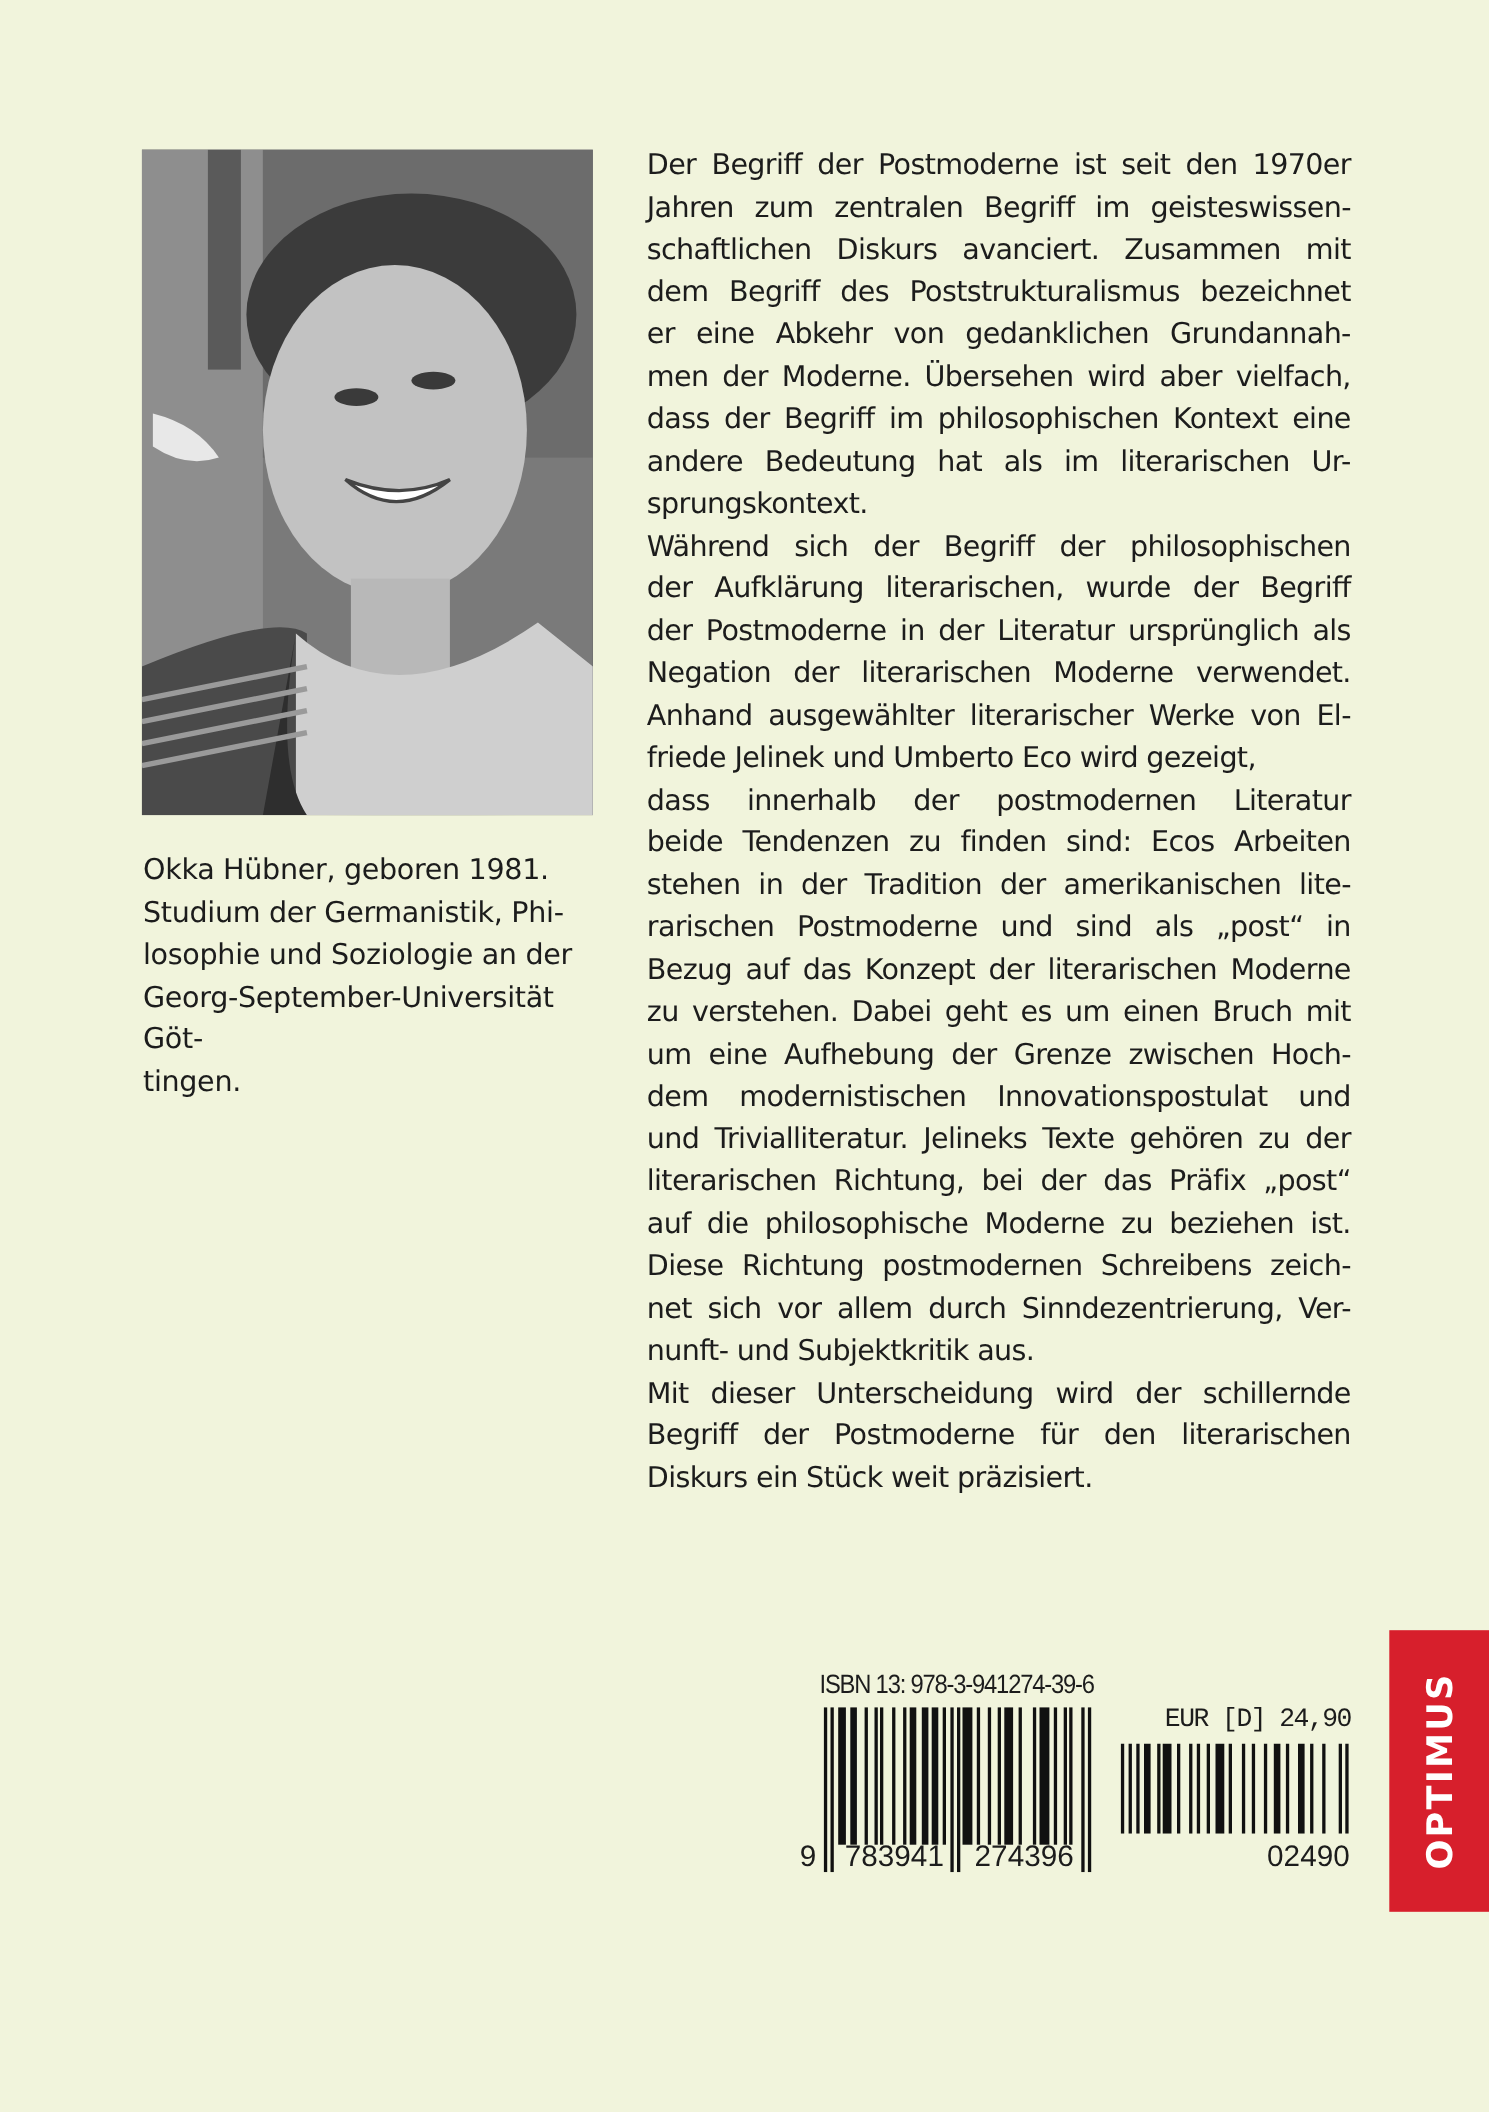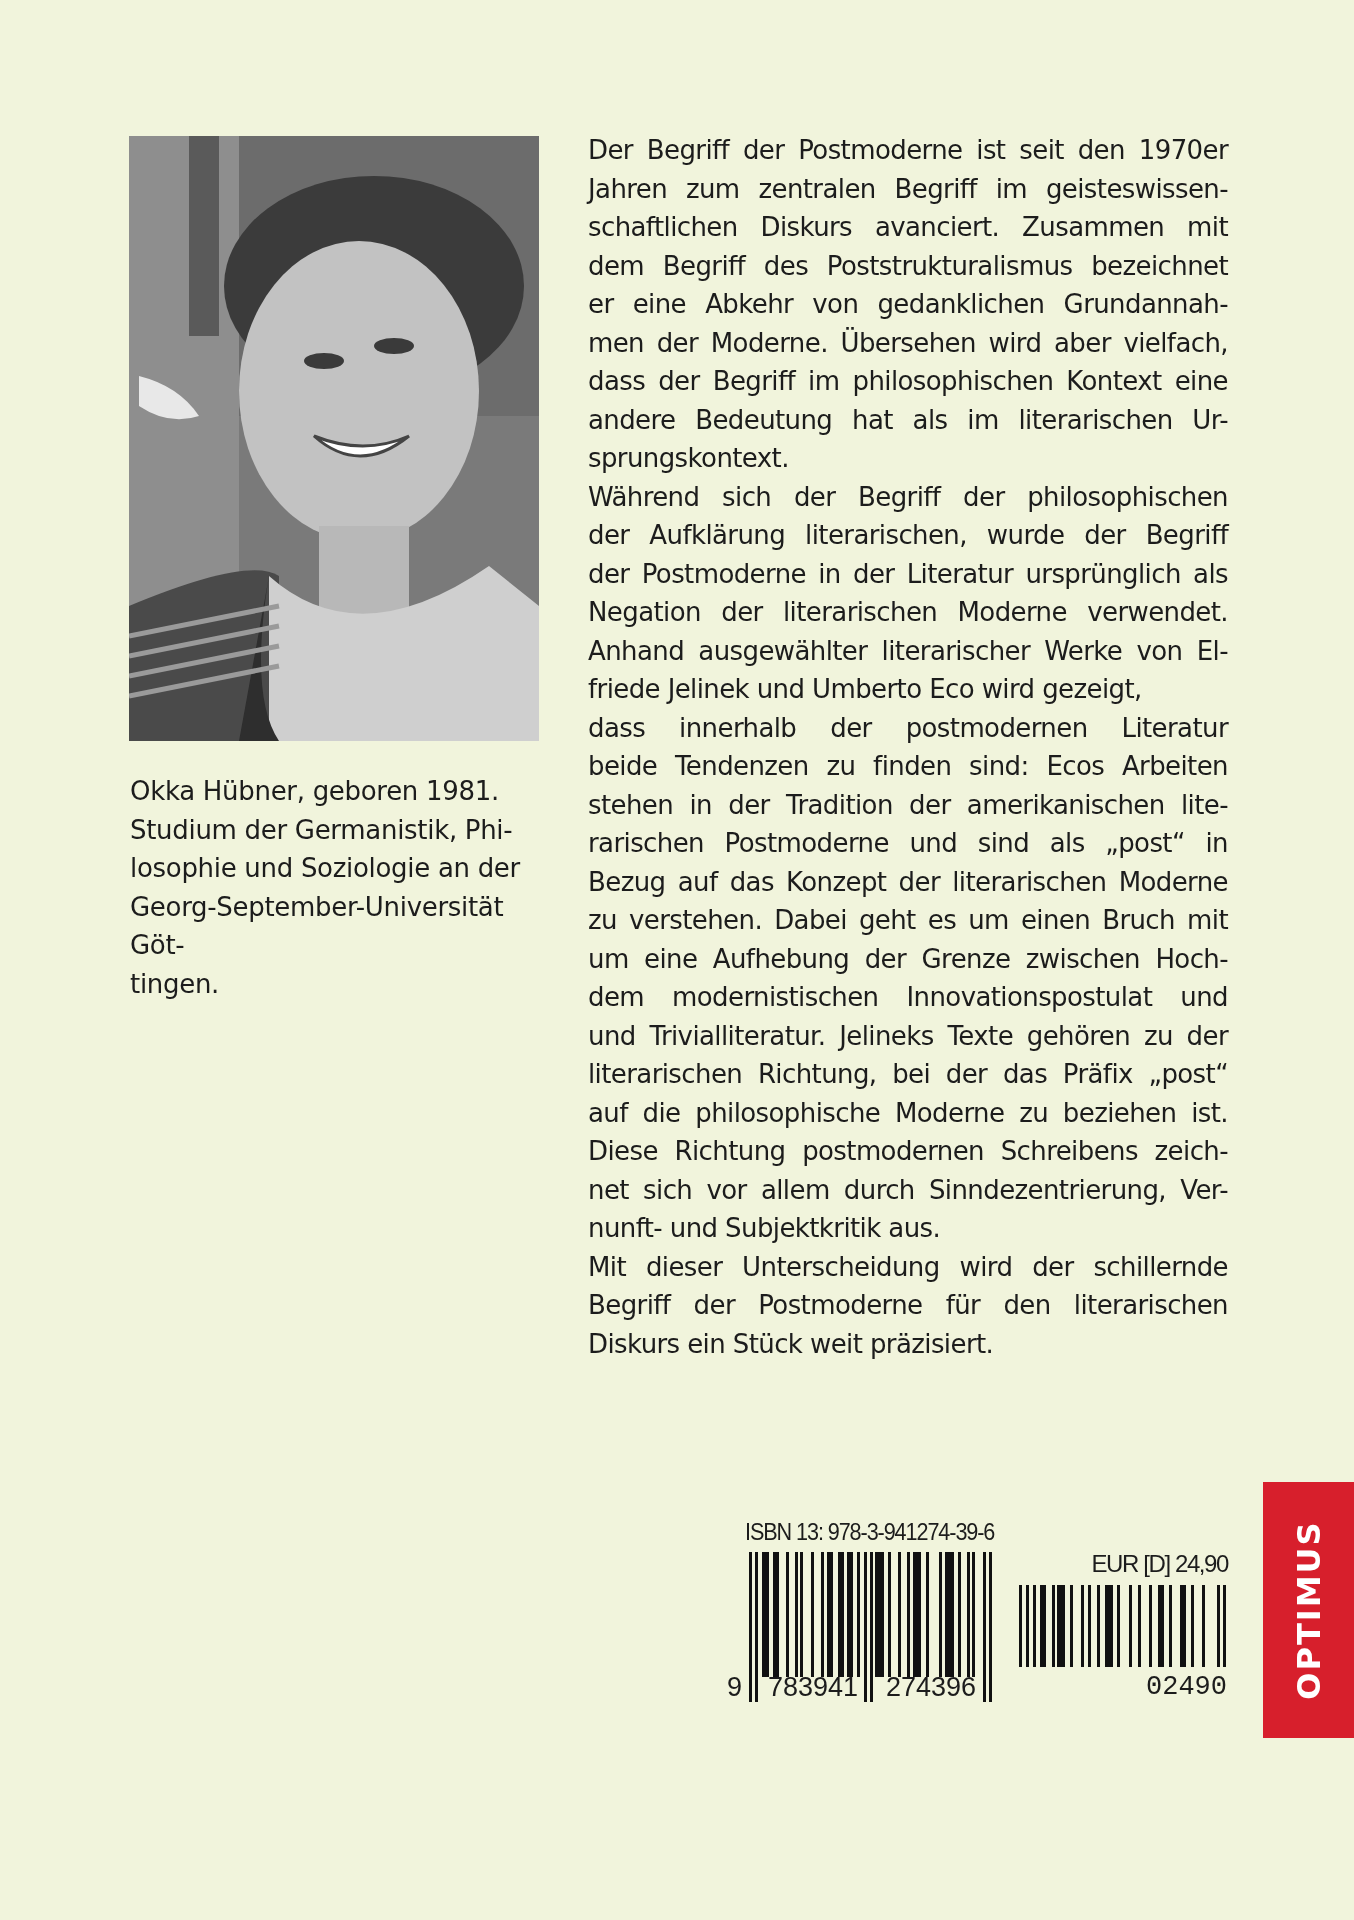--- a/index.html
+++ b/index.html
@@ -37,28 +37,28 @@
   }
   .barcode-main {
     position: absolute; left: 743px; top: 1552px; width: 310px; height: 150px;
   }
   .barcode-digits {
     position: absolute; top: 1672px;
     font-family: "Liberation Sans", sans-serif; font-size: 27px;
   }
   .price {
     position: absolute; left: 1028px; top: 1550px; width: 200px; text-align: right;
-    font-family: Liberation Sans, sans-serif; font-size: 24px; letter-spacing: -1.4px;
+    font-family: Liberation Mono, monospace; font-size: 24px; letter-spacing: -1.4px;
   }
   .barcode-addon {
     position: absolute; left: 1017px; top: 1585px; width: 210px; height: 82px;
   }
   .addon-digits {
     position: absolute; left: 1070px; top: 1672px; width: 157px; text-align: right;
-    font-family: Liberation Mono, monospace; font-size: 27px;
+    font-family: Liberation Sans, sans-serif; font-size: 27px;
   }
   .publisher-tab {
     position: absolute; left: 1263px; top: 1482px; width: 91px; height: 256px;
     background: #d71f2c;
   }
   .publisher-tab span {
     position: absolute; left: 50%; top: 50%;
     transform: translate(-50%, -50%) rotate(-90deg);
     color: #ffffff; font-family: "DejaVu Sans", sans-serif; font-weight: bold;
     font-size: 32px; letter-spacing: 2px; white-space: nowrap;

